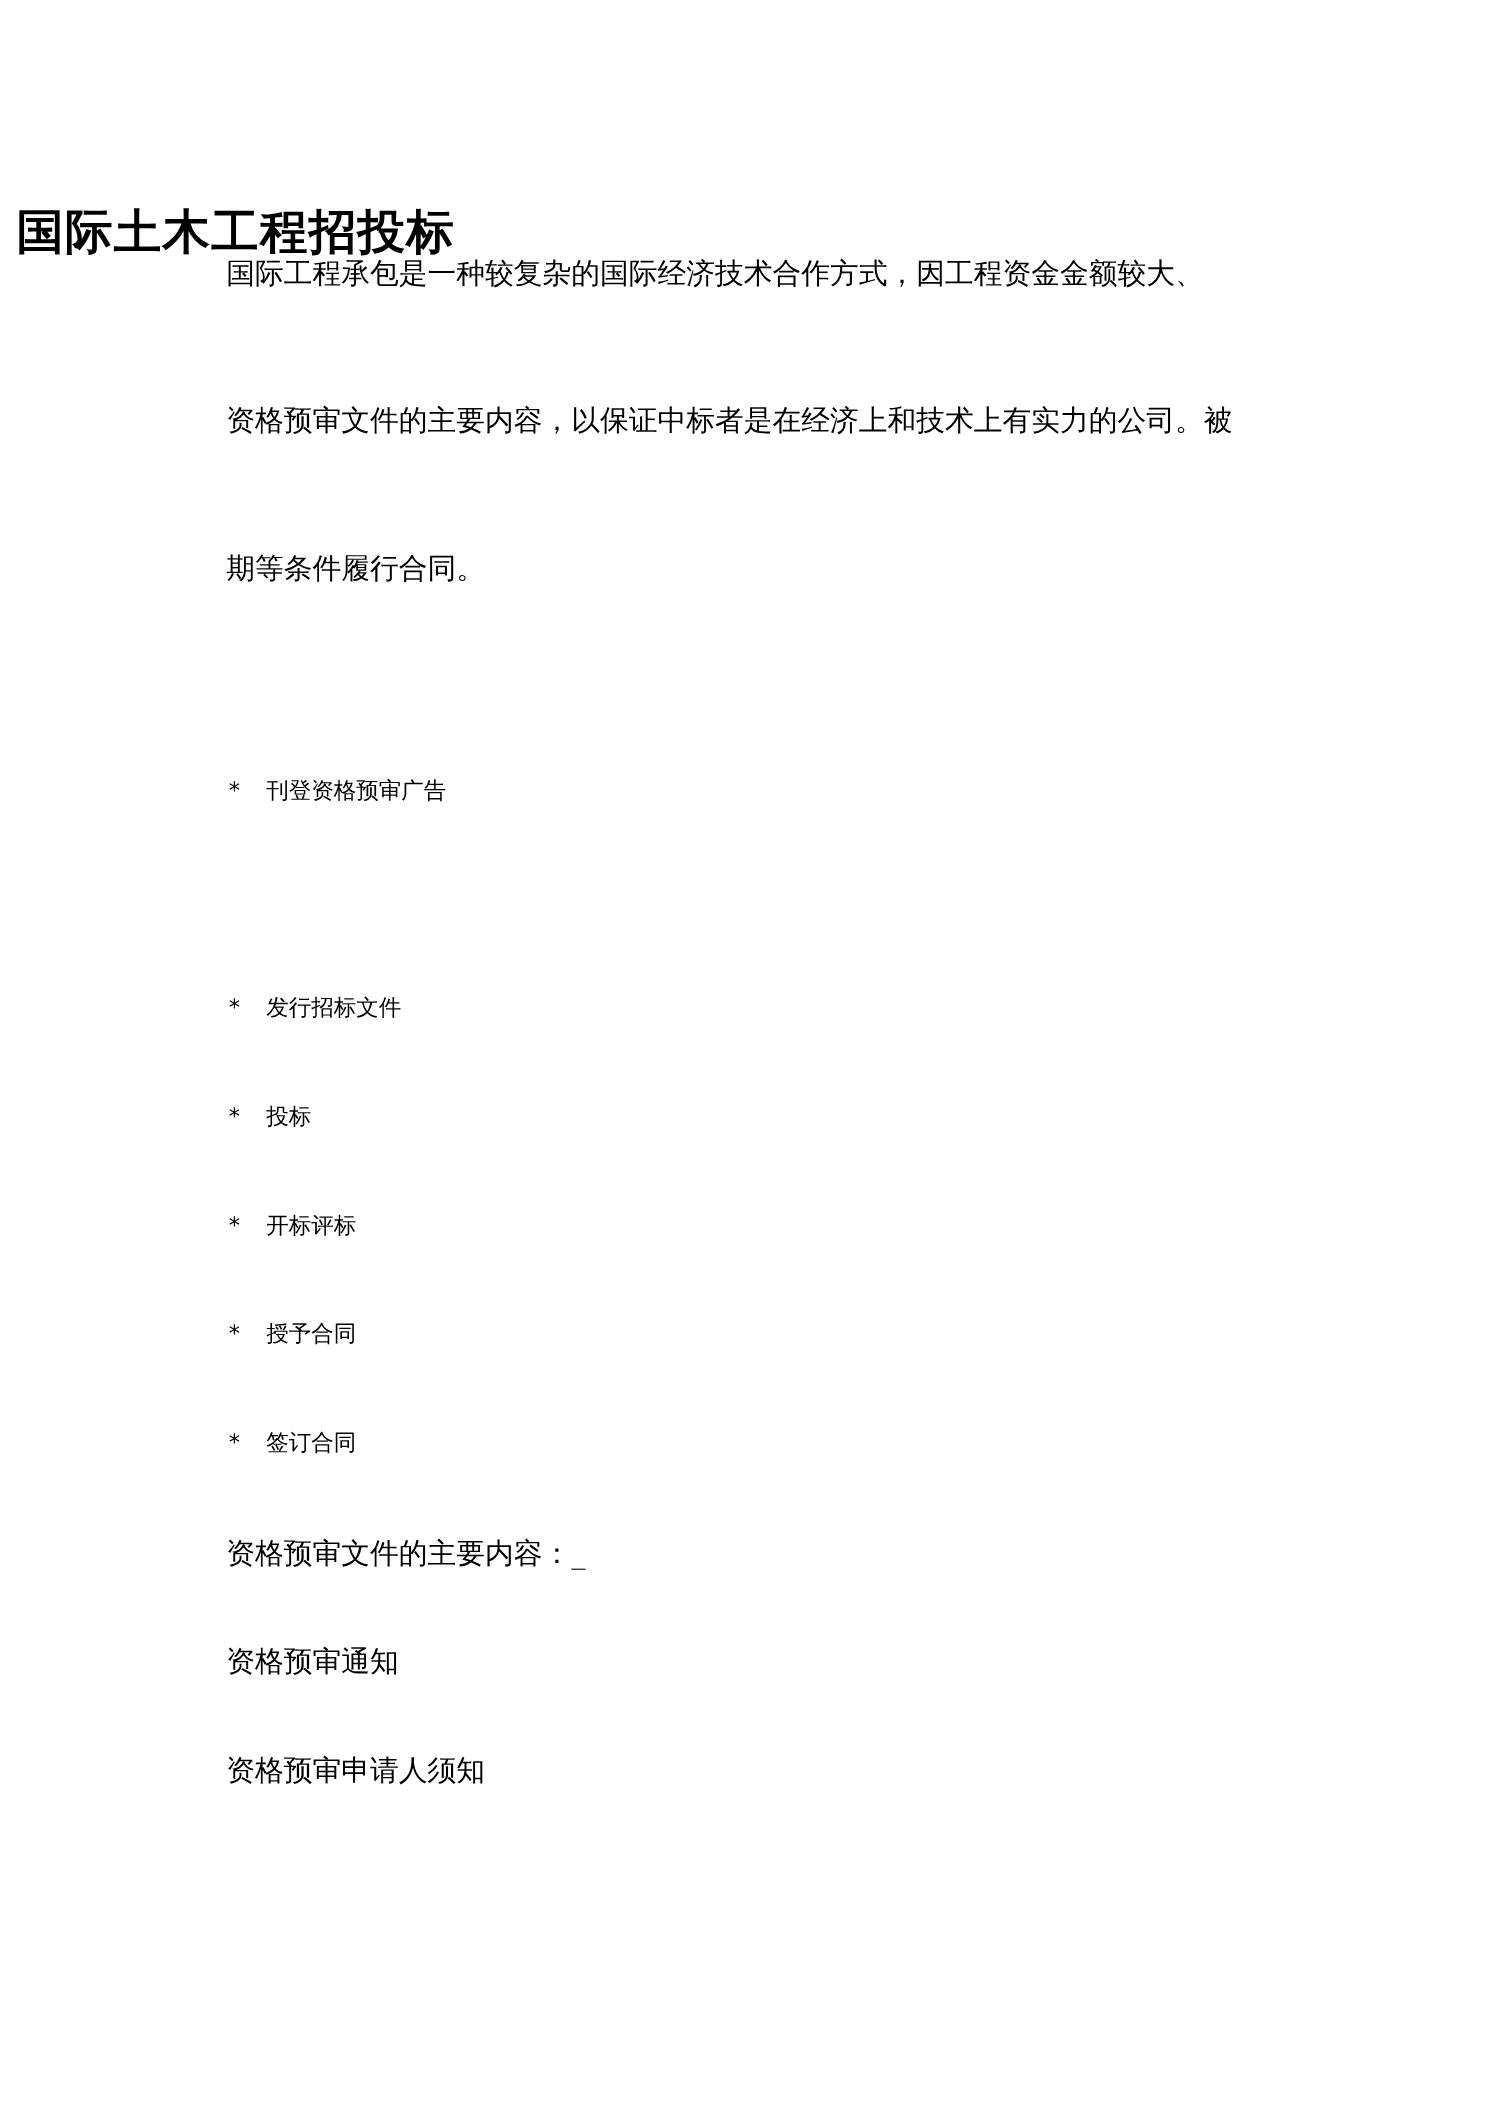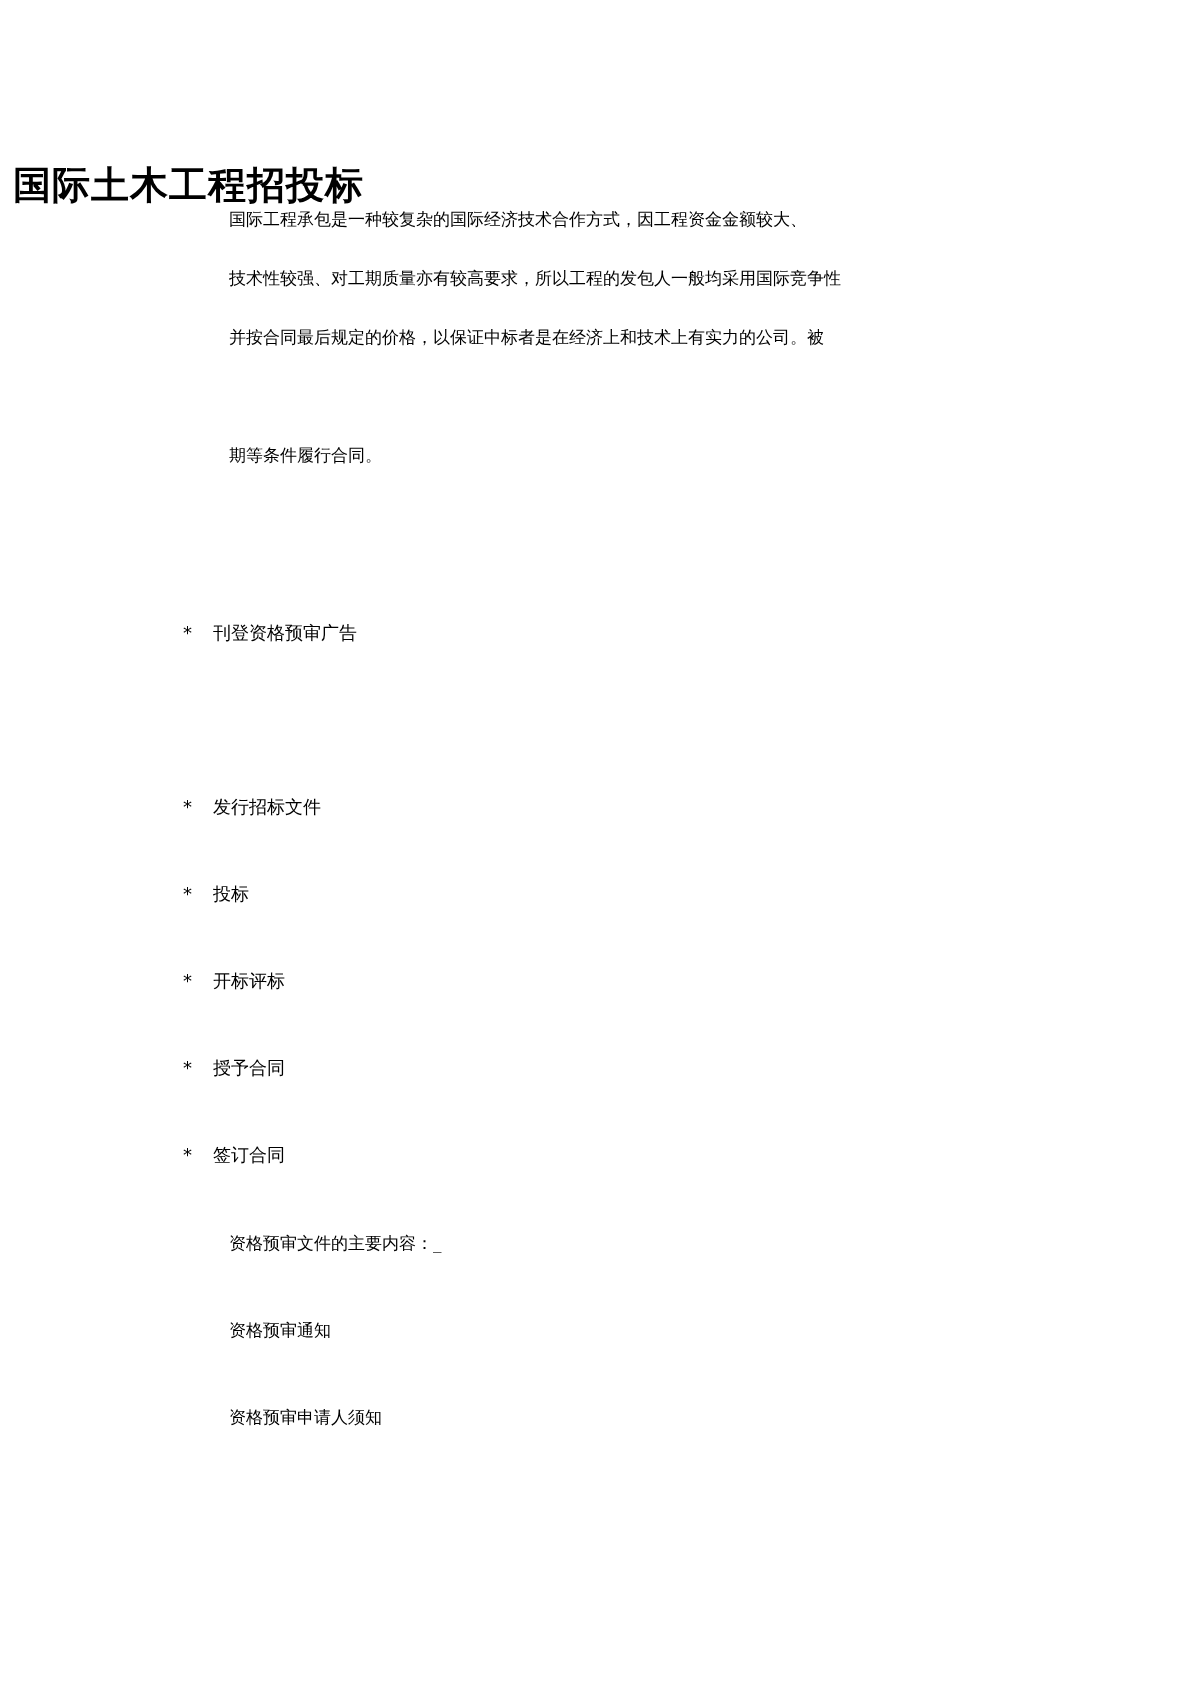--- a/index.html
+++ b/index.html
@@ -1,33 +1,32 @@
 <!DOCTYPE html>
 <html><head>
   <meta charset="utf-8">
   <style>
     html, body { margin: 0; padding: 0; background: #ffffff; }
     body { width: 1190px; height: 1683px; position: relative; overflow: hidden;
            font-family: "DejaVu Serif", "Liberation Serif", serif; color: #000; }
     .page { position: absolute; left: 0; top: 0; width: 1190px; height: 1683px; }
     .title { position: absolute; left: 0; width: 1190px; top: 162px; text-align: left;
              font-size: 38px; font-weight: bold; line-height: 46px; letter-spacing: 1px; padding-left: 13px; }
-    .line { position: absolute; left: 181px; font-size: 17px; line-height: 26px; white-space: nowrap; margin-left: 48px; }
+    .line { position: absolute; left: 181px; font-size: 23px; line-height: 26px; white-space: nowrap; }
     .bullet { position: absolute; left: 183px; font-size: 18px; line-height: 26px; white-space: nowrap; }
     .bullet .star { display: inline-block; width: 30px; font-family: "DejaVu Sans", sans-serif; }
   </style>
 </head>
 <body>
 
 <div class="page">
   <div class="title">国际土木工程招投标</div>
 
   <div class="line" style="top:206px">国际工程承包是一种较复杂的国际经济技术合作方式，因工程资金金额较大、</div>
-  <div class="line" style="top:265px">技术性较强、对工期质量亦有较高要求，所以工程的发包人一般均采用国际竞争性</div>
-  <div class="line" style="top:324px">并按合同最后规定的价格，以保证中标者是在经济上和技术上有实力的公司。被</div>
+  <div class="line" style="top:324px">资格预审文件的主要内容，以保证中标者是在经济上和技术上有实力的公司。被</div>
   <div class="line" style="top:442px">期等条件履行合同。</div>
 
 
   <div class="bullet" style="top:620px"><span class="star">*</span><span>刊登资格预审广告</span></div>
   <div class="bullet" style="top:794px"><span class="star">*</span><span>发行招标文件</span></div>
   <div class="bullet" style="top:881px"><span class="star">*</span><span>投标</span></div>
   <div class="bullet" style="top:968px"><span class="star">*</span><span>开标评标</span></div>
   <div class="bullet" style="top:1055px"><span class="star">*</span><span>授予合同</span></div>
   <div class="bullet" style="top:1142px"><span class="star">*</span><span>签订合同</span></div>
 

